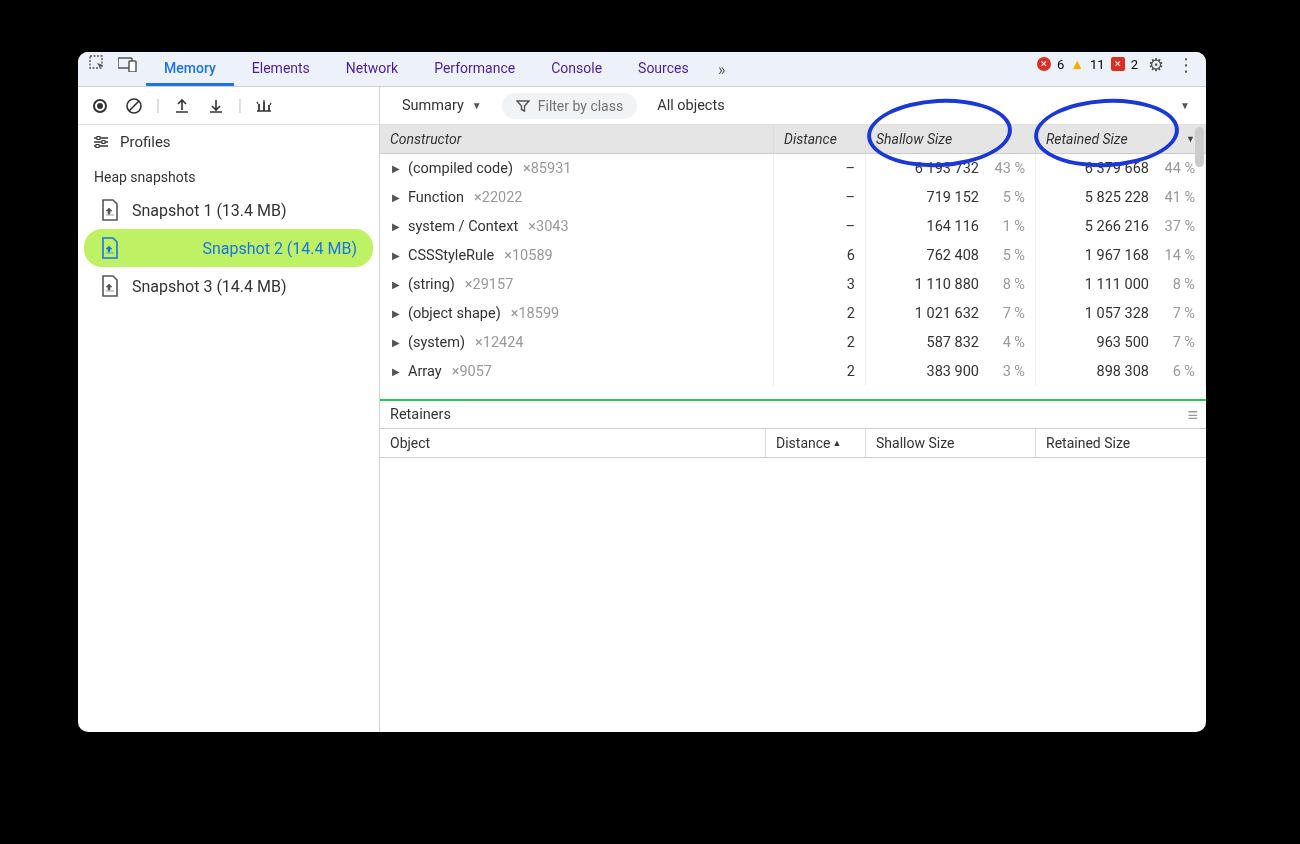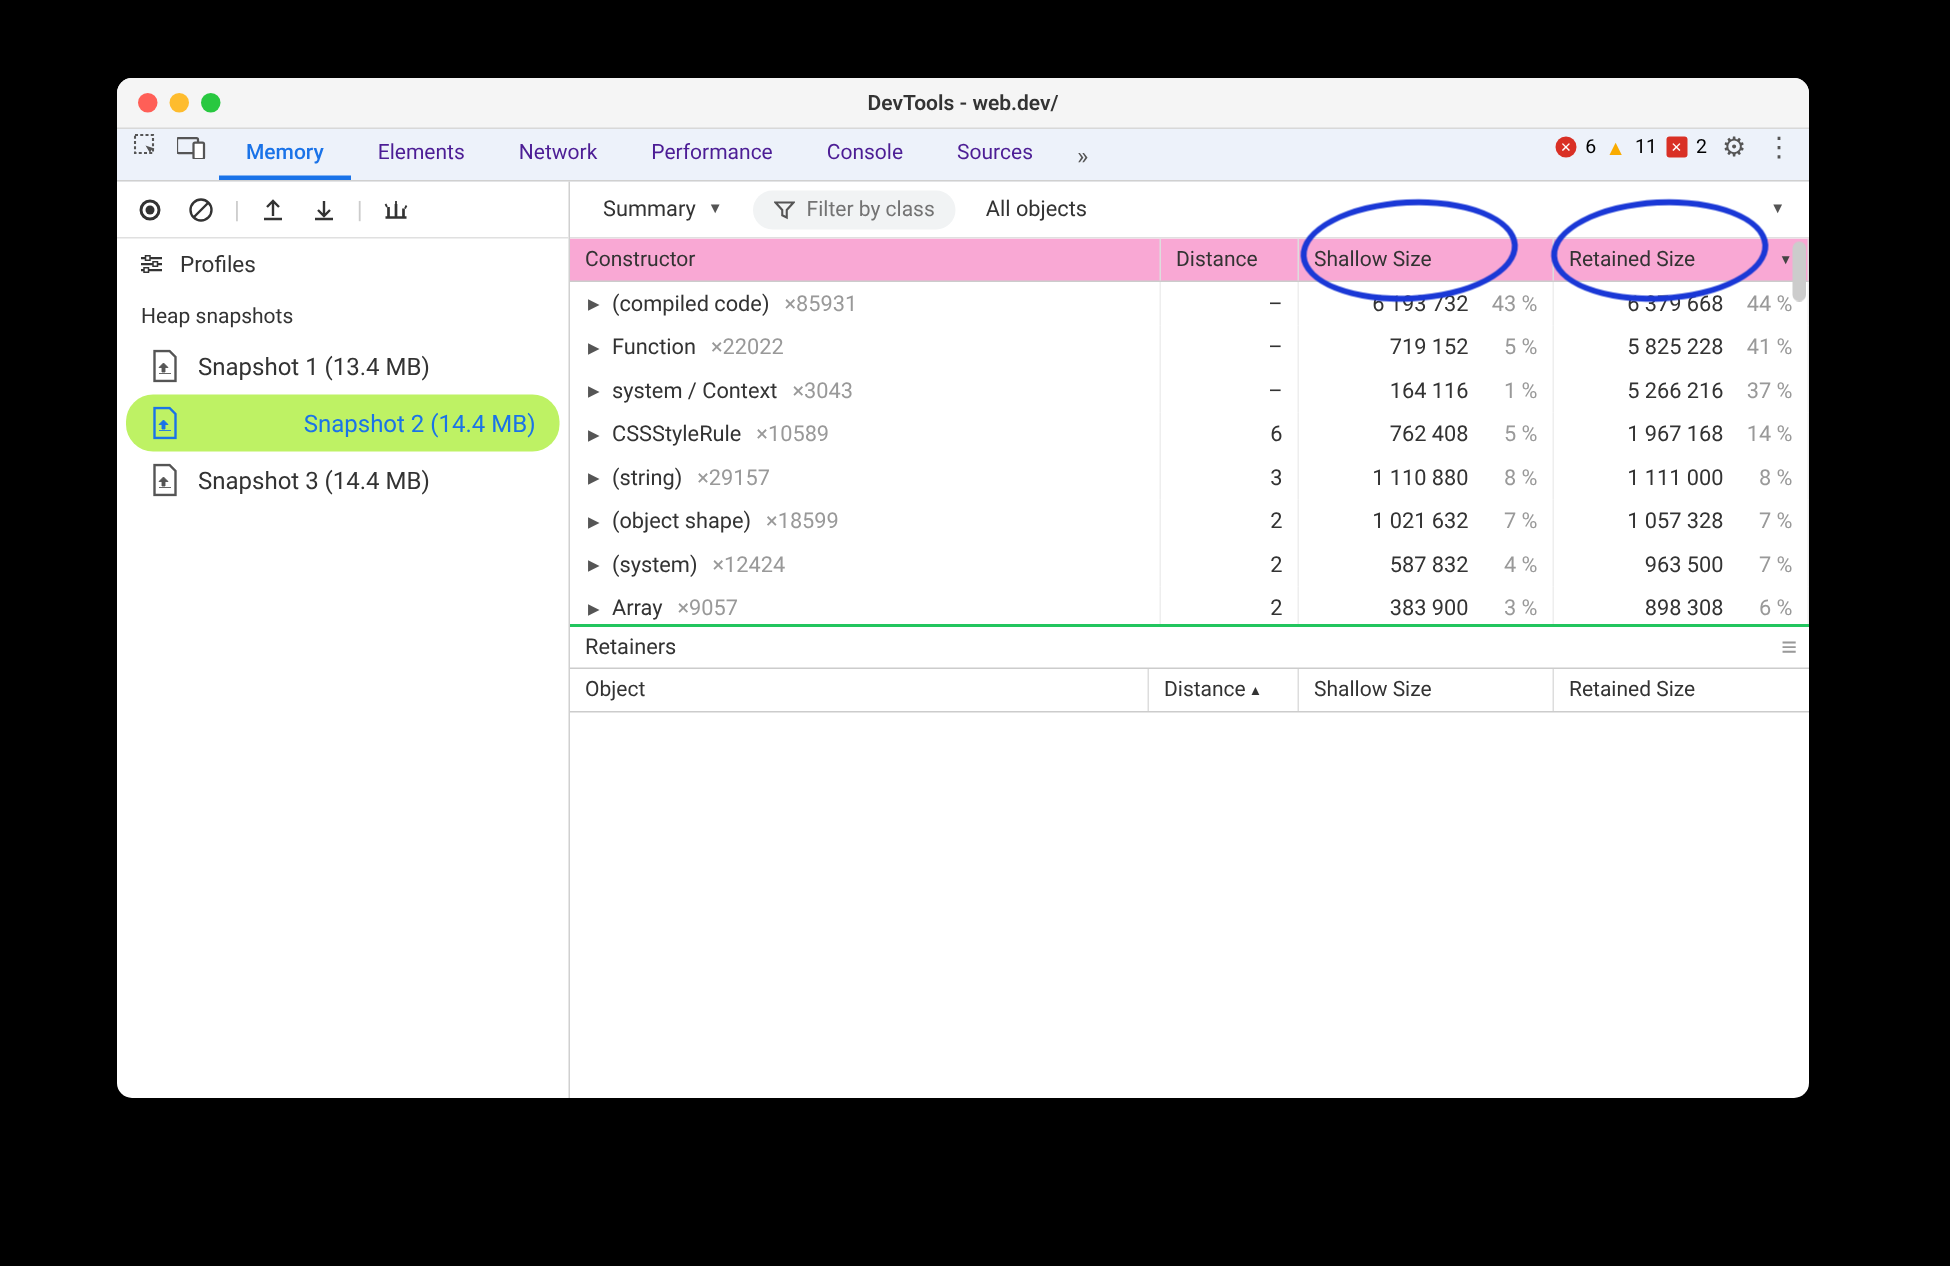--- a/index.html
+++ b/index.html
@@ -37,21 +37,21 @@
 .snap-icon { width: 20px; height: 22px; }
 
 .main-panel { flex: 1; display: flex; flex-direction: column; min-width: 0; }
 .filter-bar { height: 38px; display: flex; align-items: center; gap: 10px; padding: 0 12px; border-bottom: 1px solid #e0e0e0; }
 .dd { display: flex; align-items: center; gap: 8px; font-size: 14.5px; color: #333; padding: 4px 10px; cursor: pointer; }
 .caret { font-size: 10px; color: #555; }
 .filter-box { display: flex; align-items: center; gap: 8px; background: #f1f3f4; border-radius: 16px; padding: 5px 14px; font-size: 14px; color: #737373; }
 .filter-bar .rcaret { margin-left: auto; margin-right: 4px; font-size: 10px; color: #555; }
 
 .table-wrap { flex: 1; position: relative; overflow: hidden; display: flex; flex-direction: column; }
-.thead { display: flex; font-size: 14px; border-bottom: 1px solid #ccc; background: #f9a8d4; }
+.thead { display: flex; font-size: 14px; border-bottom: 1px solid #ccc; background: #e5e5e5; font-style: italic; }
 .th { border-right: 1px solid #ddd; padding: 6px 10px; color: #333; }
 .th.constructor { flex: 1; }
 .th.distance { width: 92px; text-align: left; }
 .th.shallow { width: 170px; }
 .th.retained { width: 170px; display:flex; align-items:center; justify-content:space-between; }
 .sort-tri { font-size: 9px; color: #444; margin-left:4px; }
 .rows { flex: 1; overflow-y: auto; }
 .row { display: flex; font-size: 14.5px; height: 29px; align-items: center; }
 .cell { border-right: 1px solid #eee; height: 100%; display: flex; align-items: center; }
 .cell.constructor { flex: 1; padding-left: 12px; gap: 6px; }
@@ -78,28 +78,20 @@
 
 
 .ellipse { position: absolute; border: 4px solid #1a38d6; border-radius: 50%; pointer-events: none; }
 .ellipse.shallow-ann { left: 870px; top: 157px; width: 145px; height: 68px; transform: rotate(-3deg); }
 .ellipse.retained-ann { left: 1036px; top: 157px; width: 145px; height: 68px; transform: rotate(-3deg); }
 </style>
 </head>
 <body>
 
 <div class="window">
-  <div class="titlebar">
-    <div class="traffic-lights">
-      <div class="light red"></div>
-      <div class="light yellow"></div>
-      <div class="light green"></div>
-    </div>
-    <div class="title">DevTools - web.dev/</div>
-  </div>
 
   <div class="main-toolbar">
     <span class="icon-btn">
       <svg width="18" height="18" viewBox="0 0 18 18">
           <rect x="1" y="1" width="12" height="12" fill="none" stroke="#555" stroke-width="1.4" stroke-dasharray="2 1.5"></rect>
           <path d="M8 8 l6 2 -2 1 -1 2 z" fill="#555"></path>
         </svg>
     </span>
     <span class="icon-btn">
       <svg width="20" height="16" viewBox="0 0 20 16">

